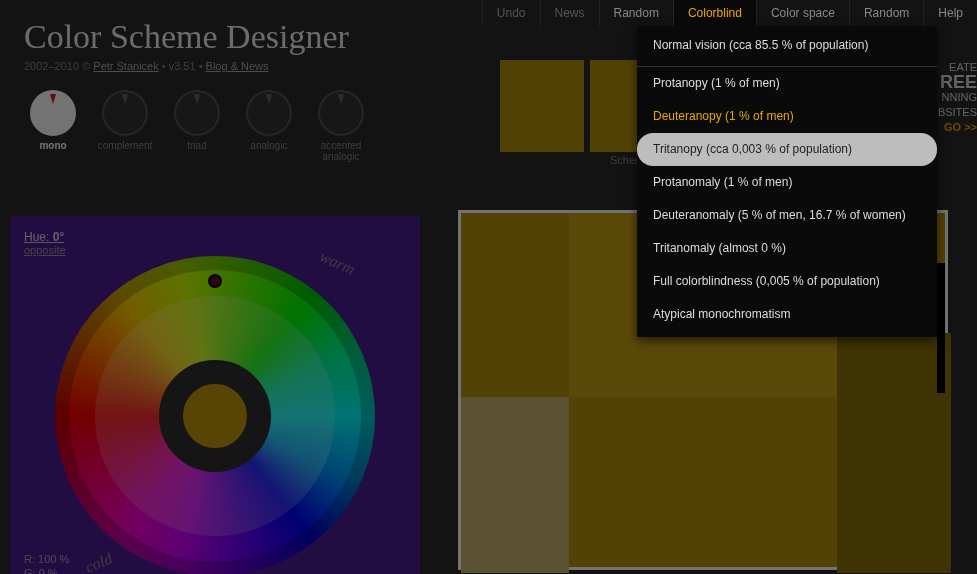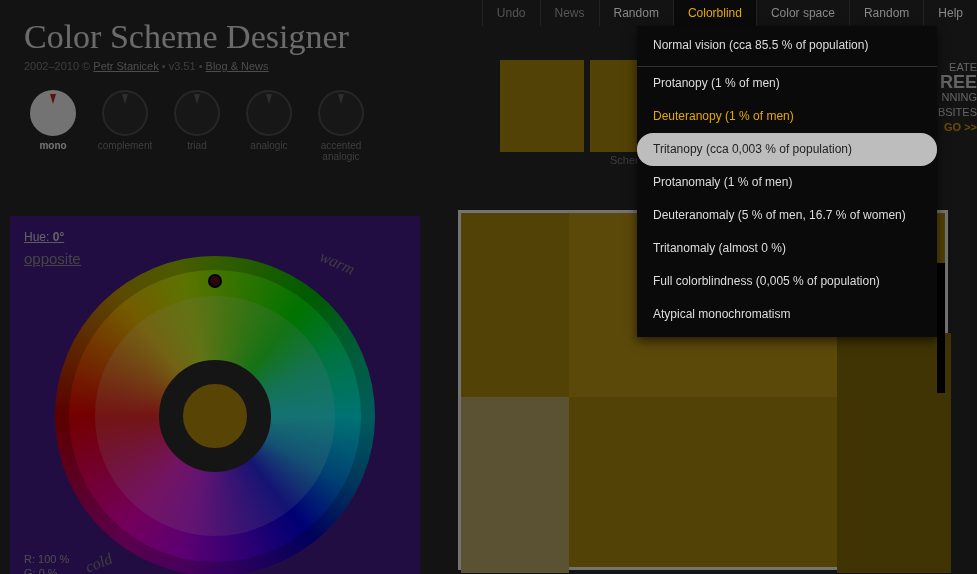--- a/index.html
+++ b/index.html
@@ -135,23 +135,22 @@
     height: 370px;
     background: #4c1d95;
     padding: 14px;
     font-size: 12px;
     text-decoration: underline;
   }
   .hue-label { color: #ddd; }
   .hue-label .deg { font-weight: bold; }
   .opposite {
     display: block;
-    margin-top: 6px;
     color: #999;
-    font-size: 15px;
+    font-size: 11px;
     text-decoration: underline;
     cursor: pointer;
   }
   .wheel-wrap {
     position: absolute;
     left: 50%;
     top: 54%;
     transform: translate(-50%, -50%);
     width: 320px;
     height: 320px;

